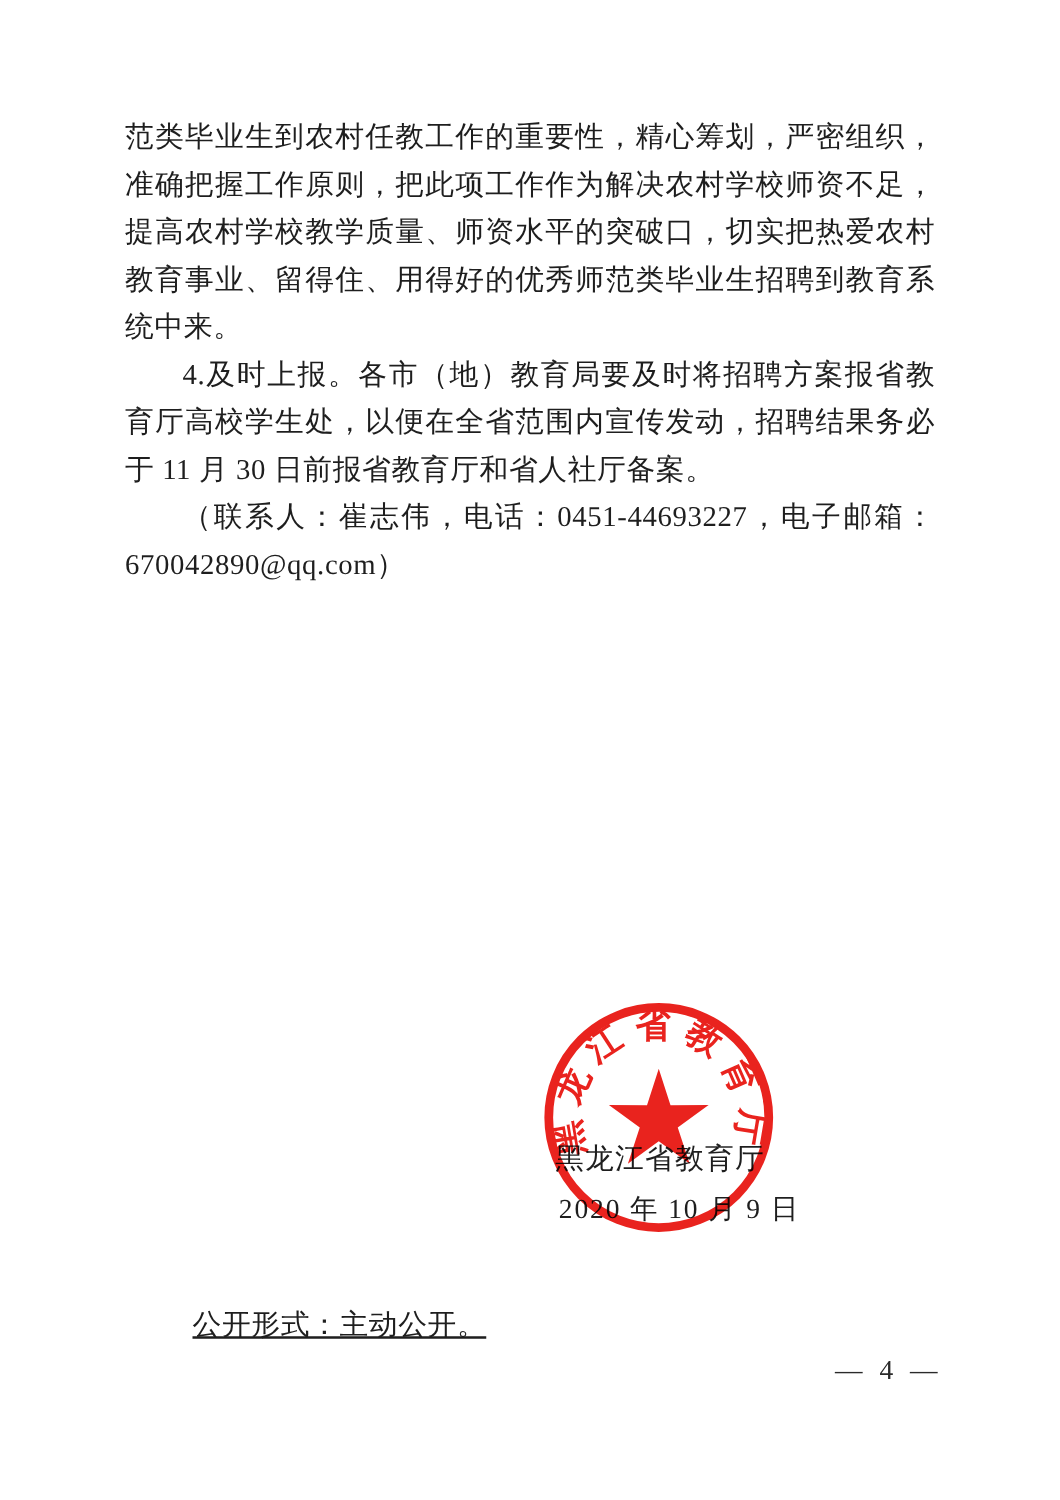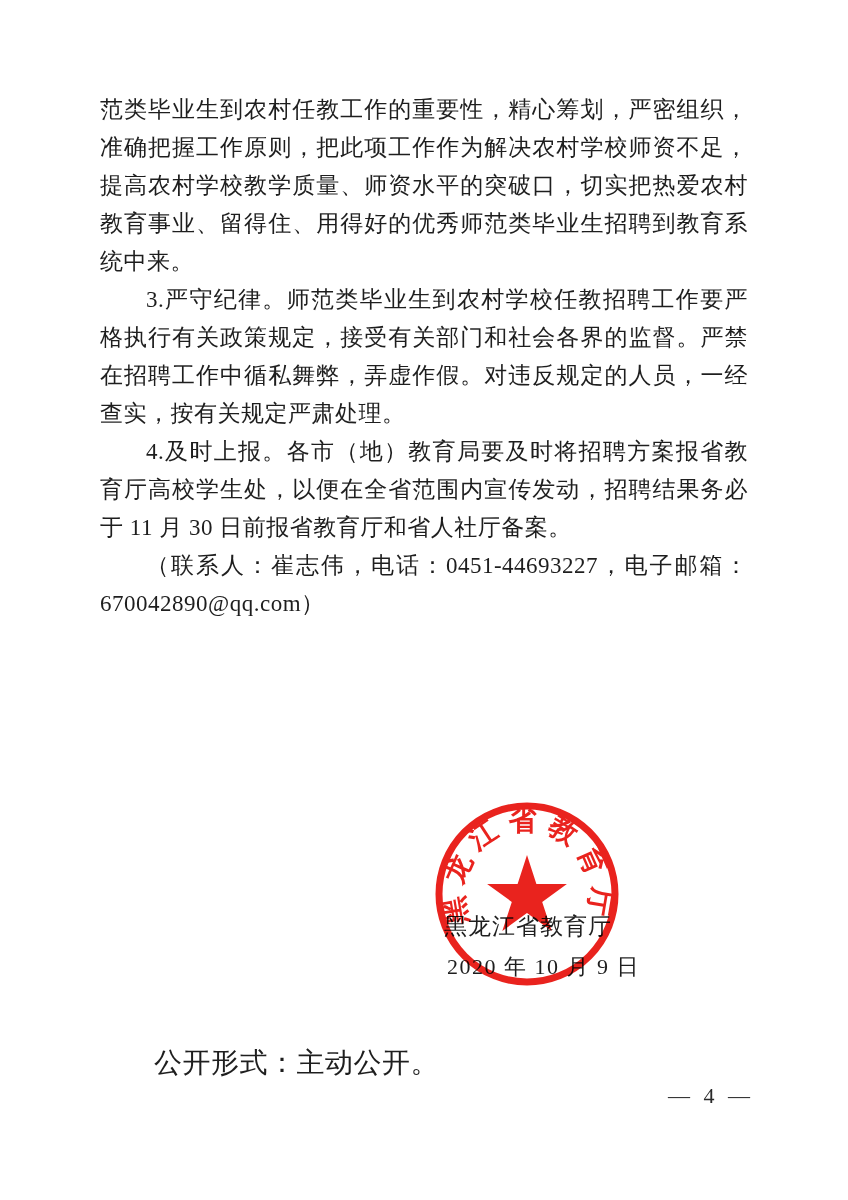--- a/index.html
+++ b/index.html
@@ -48,42 +48,42 @@
     width: 190px;
     height: 190px;
     mix-blend-mode: multiply;
     opacity: 0.93;
     pointer-events: none;
   }
   .disclosure {
     position: absolute;
     left: 154px;
     top: 1044px;
-    font-size: 28px;
+    font-size: 23px;
     letter-spacing: 0.5px;
     white-space: nowrap;
+    text-decoration: underline;
   }
   .page-number {
     position: absolute;
     left: 668px;
     top: 1083px;
     font-size: 22px;
     word-spacing: 8px;
     color: #2a2a2a;
     white-space: nowrap;
   }
 </style>
 </head>
 <body>
 
 <div class="page">
 
   <div class="content">
     <p>范类毕业生到农村任教工作的重要性，精心筹划，严密组织，准确把握工作原则，把此项工作作为解决农村学校师资不足，提高农村学校教学质量、师资水平的突破口，切实把热爱农村教育事业、留得住、用得好的优秀师范类毕业生招聘到教育系统中来。</p>
-    <p class="indent">3.严守纪律。师范类毕业生到农村学校任教招聘工作要严格执行有关政策规定，接受有关部门和社会各界的监督。严禁在招聘工作中循私舞弊，弄虚作假。对违反规定的人员，一经查实，按有关规定严肃处理。</p>
     <p class="indent">4.及时上报。各市（地）教育局要及时将招聘方案报省教育厅高校学生处，以便在全省范围内宣传发动，招聘结果务必于 11 月 30 日前报省教育厅和省人社厅备案。</p>
     <p class="indent">（联系人：崔志伟，电话：0451-44693227，电子邮箱：670042890@qq.com）</p>
   </div>
 
   <div class="sig-agency">黑龙江省教育厅</div>
   <div class="sig-date">2020 年 10 月 9 日</div>
 
   <div class="seal">
     <svg width="190" height="190" viewBox="0 0 190 190">
       <circle cx="95" cy="95" r="88" fill="none" stroke="#e8120c" stroke-width="7"></circle>

